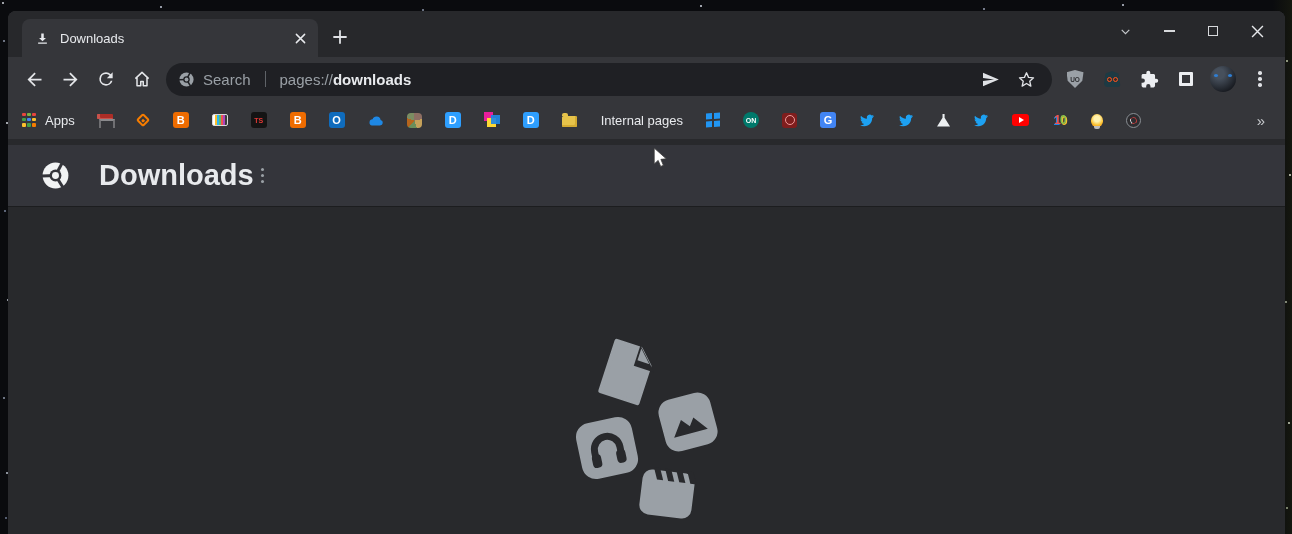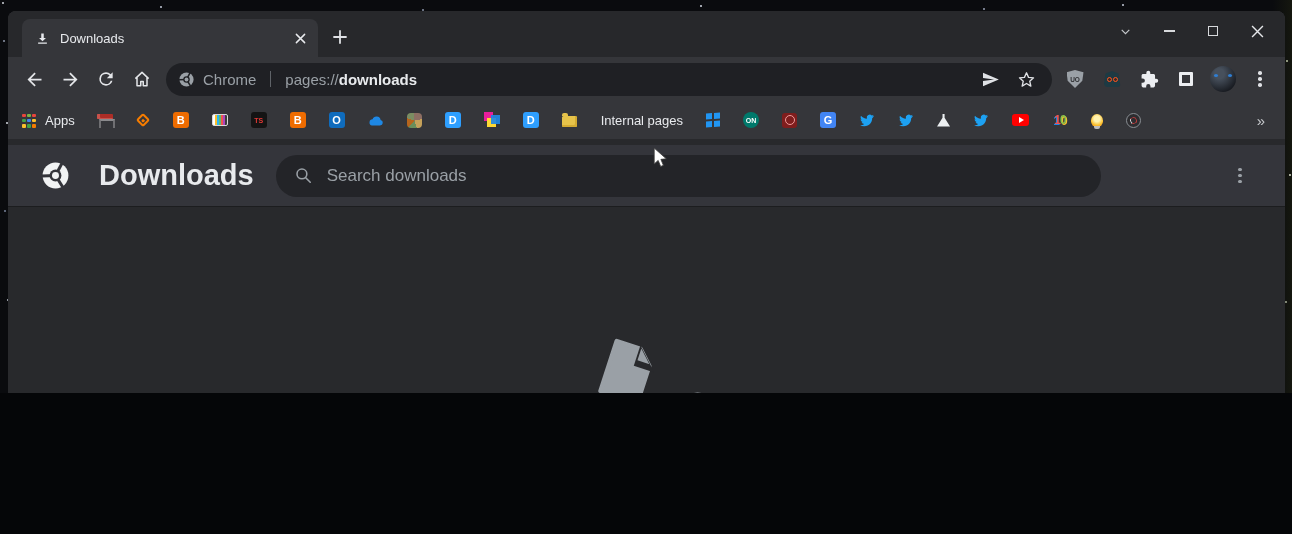--- a/index.html
+++ b/index.html
@@ -1,19 +1,19 @@
 <!DOCTYPE html>
 <html><head>
 <meta charset="utf-8">
 <style>
   * { margin:0; padding:0; box-sizing:border-box; }
   html,body { background:#050608; }
   body { font-family:"Liberation Sans", sans-serif; }
 
-  .screen { position:relative; width:1292px; height:393px; overflow:hidden; background:#c2410c; }
+  .screen { position:relative; width:1292px; height:534px; overflow:hidden; background:#c2410c; }
 
   
   .desktop { position:absolute; inset:0; background:linear-gradient(90deg,#0a0b0e 0 98.5%, #15170f); }
   .desktop::before { content:''; position:absolute; left:2px; top:2px; width:2px; height:2px; border-radius:50%;
     background:#cfd3da;
     box-shadow: 1px 38px 0 #8f98aa, 4px 120px 0 #d8dce4, 2px 208px 0 #79839a, 5px 297px 0 #c3c9d4,
       1px 395px 0 #8f98aa, 4px 470px 0 #b9c0cc, 3px 515px 0 #6e7890,
       158px 4px 0 #c5cbd8, 420px 7px 0 #8b94a8, 698px 3px 0 #d2d7e2, 981px 6px 0 #99a1b4, 1120px 2px 0 #c5cbd8,
       1284px 58px 0 #b9c2a2, 1287px 172px 0 #d7dcc9, 1283px 299px 0 #a4ad97, 1286px 420px 0 #cbd2bd, 1284px 505px 0 #9aa388; }
 
@@ -52,21 +52,21 @@
   .sq-ext { width:14px; height:14px; border:3px solid #eceef1; border-radius:1px; }
   .avatar { width:26px; height:26px; border-radius:50%; background:radial-gradient(circle at 36% 30%, #47505c 0 20%, #191c22 75%); position:relative; }
   .avatar::before, .avatar::after { content:''; position:absolute; top:8px; width:4px; height:3px; border-radius:50%; background:#2f7fd4; }
   .avatar::before { left:4px; } .avatar::after { right:4px; }
   .kebab { width:4px; height:16px; position:relative; }
   .kebab::before { content:''; position:absolute; left:0; top:0; width:3.5px; height:3.5px; border-radius:50%; background:#dfe1e5;
     box-shadow:0 6px 0 #dfe1e5, 0 12px 0 #dfe1e5; }
 
   
   .bookmarksbar { height:38px; flex:0 0 38px; background:#35363a; display:flex; align-items:center; padding:0 16px 0 14px; font-size:13px; color:#e8eaed; overflow:hidden; }
-  .apps { display:flex; align-items:flex-end; gap:9px; margin-right:22px; cursor:pointer; }
+  .apps { display:flex; align-items:flex-start; gap:9px; margin-right:22px; cursor:pointer; }
   .appsgrid { width:14px; height:14px; display:grid; grid-template-columns:repeat(3,1fr); gap:1.5px; }
   .appsgrid i { border-radius:1px; }
   .bm-list { display:flex; align-items:center; gap:23px; }
   .bm { display:flex; align-items:center; gap:8px; cursor:pointer; flex:none; }
   .fav { width:16px; height:16px; display:flex; align-items:center; justify-content:center; flex:none; }
   .fav.letter { border-radius:3px; font-weight:bold; font-size:11px; line-height:1; }
   .fav.letter.multi { font-size:7px; }
   .fav.letter.round { border-radius:50%; }
   .tableic { position:relative; width:16px; height:14px; }
   .tableic::before { content:''; position:absolute; top:1px; left:0; width:16px; height:5px; background:#ad2d26; border-radius:1px;
@@ -194,21 +194,21 @@
             <circle cx="12" cy="12" r="10" fill="#9aa0a6"></circle>
             <g stroke="#1f2024" stroke-width="2.2">
               <line x1="12" y1="12" x2="12" y2="1.5" transform="rotate(28 12 12)"></line>
               <line x1="12" y1="12" x2="12" y2="1.5" transform="rotate(148 12 12)"></line>
               <line x1="12" y1="12" x2="12" y2="1.5" transform="rotate(268 12 12)"></line>
             </g>
             <circle cx="12" cy="12" r="4.6" fill="#1f2024"></circle>
             <circle cx="12" cy="12" r="2.7" fill="#9aa0a6"></circle>
           </svg>
         </span>
-        <span class="url-site">Chrome</span>
+        <span class="url-site">Search</span>
         <span class="url-div"></span>
         <span><span class="url-scheme">pages://</span><span class="url-path">downloads</span></span>
         <span class="ob-spacer"></span>
         <span class="iconbtn" style="width:28px;height:28px;">
           <svg width="19" height="19" viewBox="0 0 24 24">
               <path fill="#dfe1e5" d="M2.5 20.5L22.5 12 2.5 3.5v6.5l14 2-14 2v6.5z"></path>
             </svg>
         </span>
         <span class="iconbtn" style="width:28px;height:28px;">
           <svg width="19" height="19" viewBox="0 0 24 24">
@@ -376,29 +376,20 @@
             <g stroke="#34353b" stroke-width="2.3">
               <line x1="12" y1="12" x2="12" y2="1.5" transform="rotate(28 12 12)"></line>
               <line x1="12" y1="12" x2="12" y2="1.5" transform="rotate(148 12 12)"></line>
               <line x1="12" y1="12" x2="12" y2="1.5" transform="rotate(268 12 12)"></line>
             </g>
             <circle cx="12" cy="12" r="4.6" fill="#34353b"></circle>
             <circle cx="12" cy="12" r="2.7" fill="#f1f3f4"></circle>
           </svg>
         </span>
         <span class="pagetitle">Downloads</span>
-        <div class="searchpill">
-          <span>
-            <svg width="19" height="19" viewBox="0 0 24 24">
-                <circle cx="10" cy="10" r="6.2" fill="none" stroke="#9aa0a6" stroke-width="2"></circle>
-                <line x1="14.8" y1="14.8" x2="20.5" y2="20.5" stroke="#9aa0a6" stroke-width="2" stroke-linecap="round"></line>
-              </svg>
-          </span>
-          <input type="text" placeholder="Search downloads" style="">
-        </div>
         <span class="hdr-kebab"></span>
       </div>
 
       <div class="content">
 
         <div class="ei" style="left:594px; top:135px; transform:rotate(18deg);">
           <svg width="50" height="60" viewBox="0 0 22 26">
             <path d="M2.5 1.5h11l6 6v17h-17z" fill="#9aa0a6" stroke="#9aa0a6" stroke-width="2" stroke-linejoin="round"></path>
             <path d="M13 0L22.5 9.5 13 9.5z" fill="#28292c"></path>
             <path d="M13.8 1.2l5.5 5.5h-5.5z" fill="#9aa0a6"></path>

